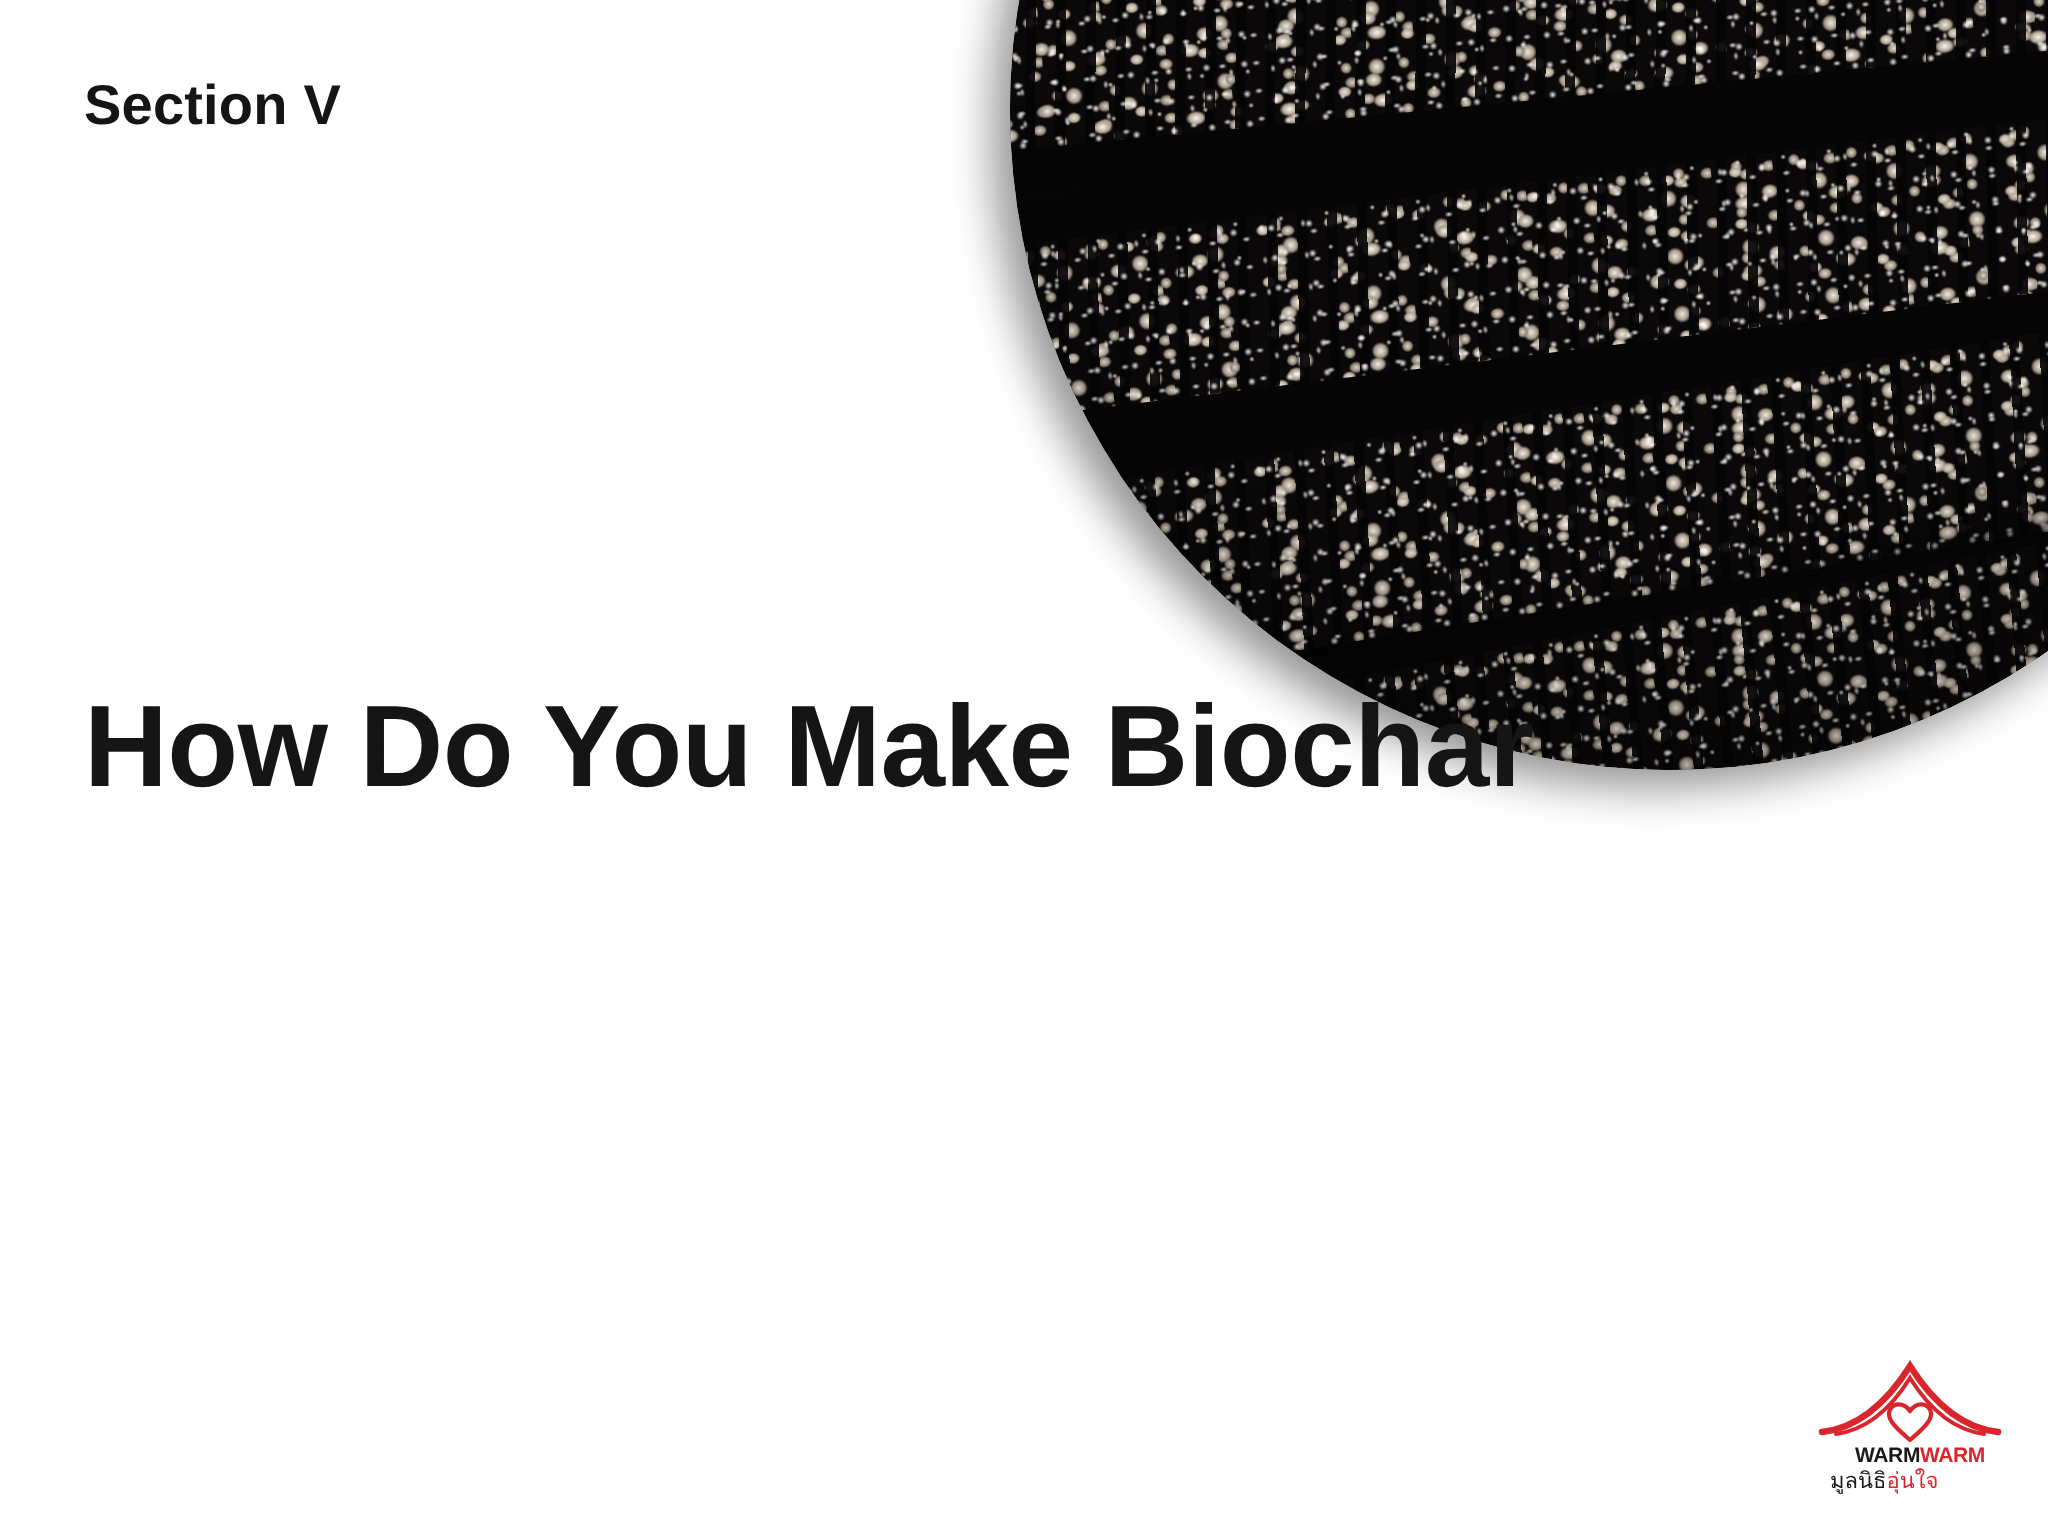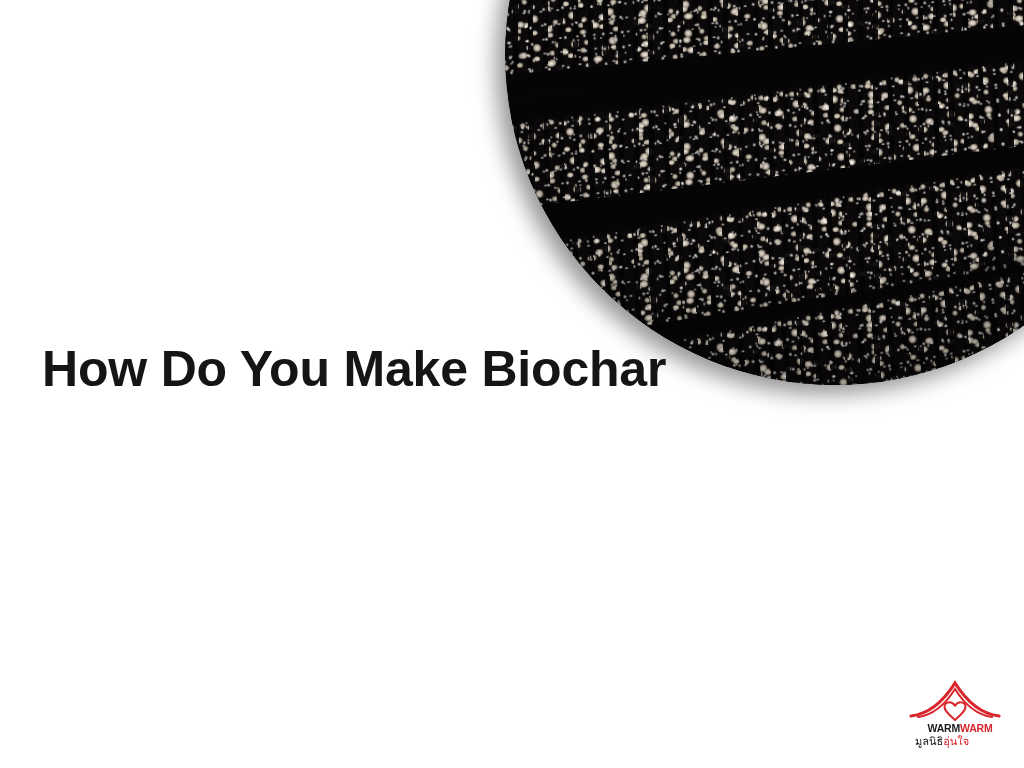--- a/index.html
+++ b/index.html
@@ -94,21 +94,21 @@
     font-weight: bold;
     color: #151515;
     letter-spacing: 0.1px;
     white-space: nowrap;
   }
   .headline {
     position: absolute;
     left: 42px;
     top: 337px;
     width: 720px;
-    font-size: 50px;
+    font-size: 58px;
     font-weight: bold;
     color: #151515;
     line-height: 1.28;
     letter-spacing: -0.2px;
   }
   .headline-line { display: block; white-space: nowrap; }
 
   
   .logo {
     position: absolute;
@@ -155,20 +155,21 @@
           <div class="striae"></div>
         </div>
       <div class="band band-e">
           <div class="striae"></div>
         </div>
 
       <div class="photo-vignette"></div>
     </div>
   </div>
 
+  <div class="section-label">Section V</div>
 
   <div class="headline">
     <span class="headline-line">How Do You Make Biochar</span>
   </div>
 
   <div class="logo">
     <svg class="logo-mark" viewBox="0 0 100 44">
       <path d="M6 38 C 24 36, 38 24, 50 5 C 62 24, 76 36, 94 38" fill="none" stroke="#d8262c" stroke-width="3.2" stroke-linecap="round"></path>
       <path d="M13 39 C 28 37, 40 27, 50 11 C 60 27, 72 37, 87 39" fill="none" stroke="#d8262c" stroke-width="2.0" stroke-linecap="round"></path>
       <path d="M50 42 C 43 36, 39.5 32.5, 39.5 29 C 39.5 26, 41.8 24.2, 44.3 24.2 C 46.4 24.2, 48.6 25.4, 50 27.6 C 51.4 25.4, 53.6 24.2, 55.7 24.2 C 58.2 24.2, 60.5 26, 60.5 29 C 60.5 32.5, 57 36, 50 42 Z" fill="none" stroke="#d8262c" stroke-width="2.1" stroke-linejoin="round"></path>

